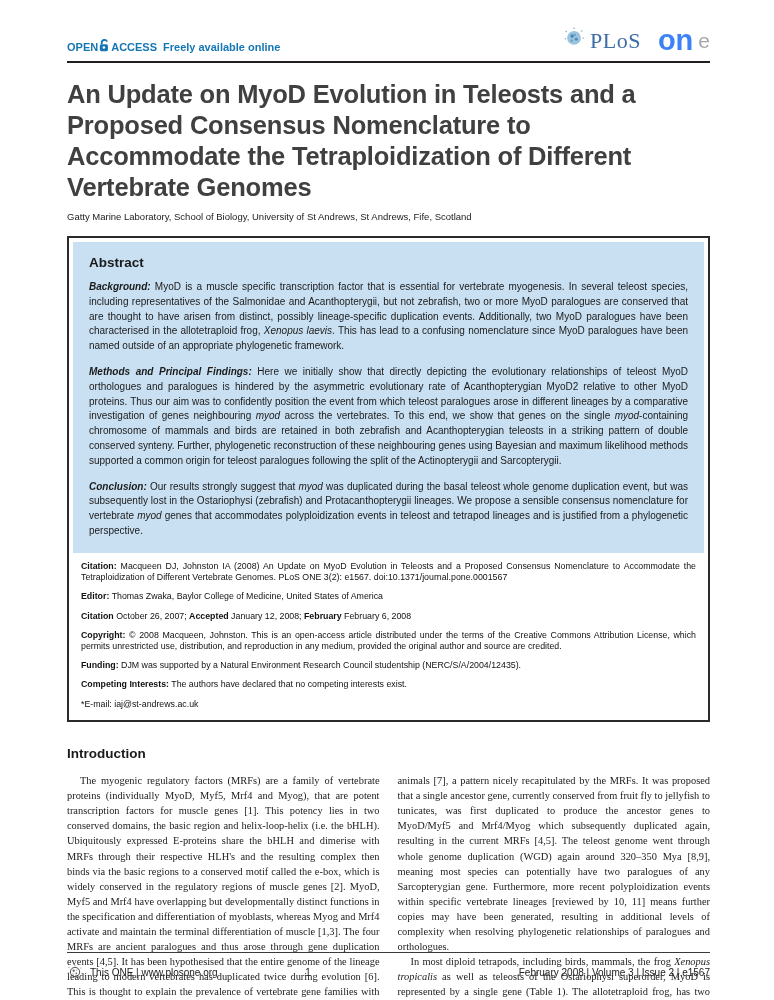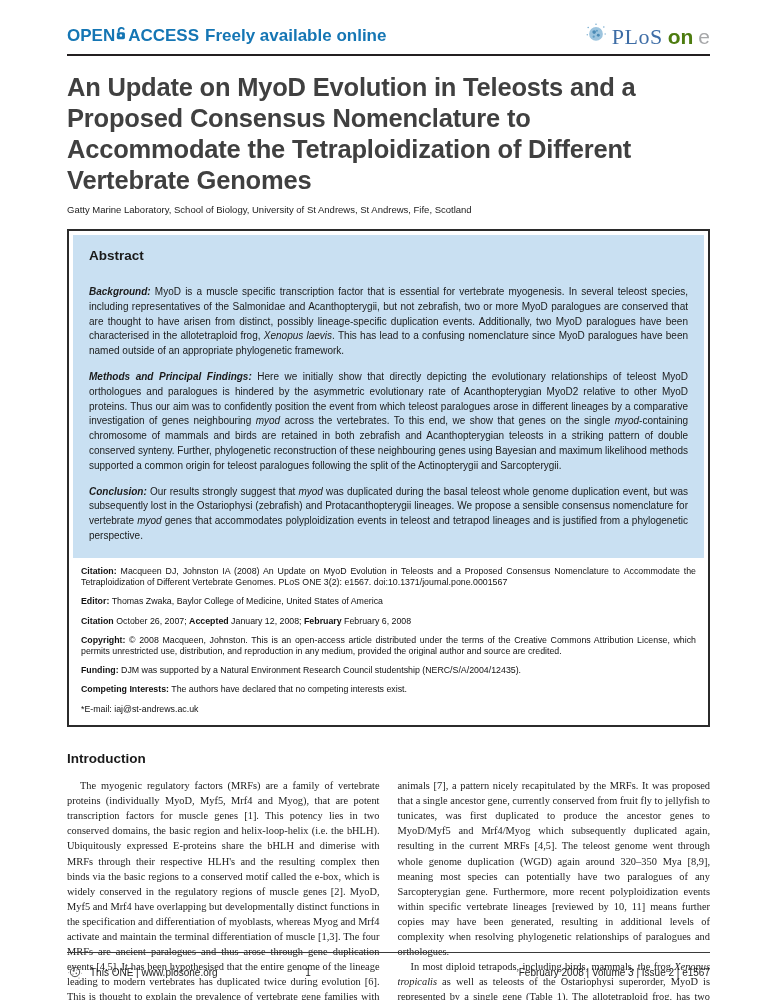--- a/index.html
+++ b/index.html
@@ -17,38 +17,38 @@
 
   
   .header {
     padding-top: 24px;
     display: flex;
     justify-content: space-between;
     align-items: flex-end;
   }
   .oa-line {
     display: flex;
-    align-items: flex-start;
+    align-items: flex-end;
     gap: 0;
     color: #1576b4;
     font-weight: bold;
-    font-size: 17px;
+    font-size: 11px;
     padding-bottom: 6px;
   }
   .oa-line .tagline { margin-left: 6px; }
   .lock-icon { width: 13px; height: 15px; display: inline-block; }
   .journal-logo { display: flex; align-items: center; gap: 5px; padding-bottom: 2px; }
   .sphere-icon { width: 22px; height: 22px; margin-top: -8px; }
   .logo-plos {
     font-family: "Liberation Serif", serif;
     font-size: 22px;
     color: #3e6da6;
     letter-spacing: 0.5px;
   }
-  .logo-on { font-size: 21px; font-weight: bold; color: #4d7c0f; margin-left: 0; }
+  .logo-on { font-size: 29px; font-weight: bold; color: #3b82f6; margin-left: 12px; }
   .logo-e { font-size: 21px; color: #a7a8aa; }
   .header-rule { border-top: 2px solid #231f20; margin-top: 2px; }
 
   
   .title {
     margin-top: 16px;
     font-size: 25.5px;
     font-weight: bold;
     line-height: 31px;
     letter-spacing: -0.2px;
@@ -61,21 +61,21 @@
   .info-box {
     margin-top: 14px;
     border: 2px solid #2b2b2b;
     padding: 4px;
     background: #ffffff;
   }
   .abstract-area {
     background: #c9e0f2;
     padding: 13px 16px 12px 16px;
   }
-  .abstract-heading { font-size: 13.5px; font-weight: bold; margin-bottom: 22px; }
+  .abstract-heading { font-size: 13.5px; font-weight: bold; margin-bottom: 10px; }
   .abstract-para {
     font-size: 10px;
     line-height: 14.8px;
     text-align: justify;
     margin-bottom: 11px;
   }
   .abstract-para:last-child { margin-bottom: 2px; }
   .abstract-para .sec-label { font-weight: bold; font-style: italic; }
   .meta-area { padding: 8px 8px 6px 8px; }
   .meta-para {

